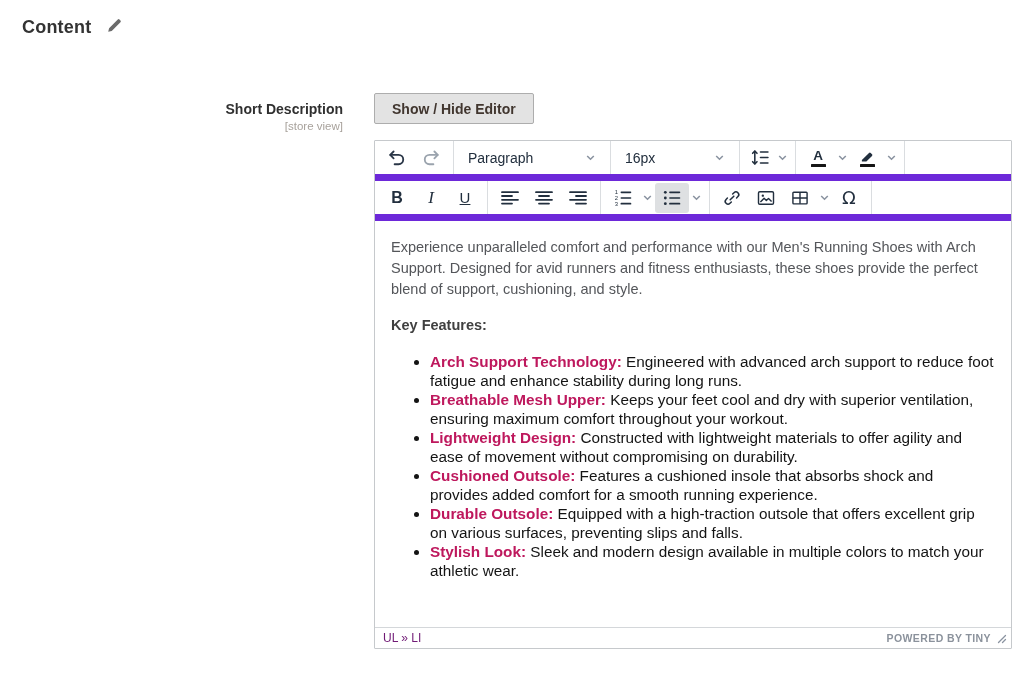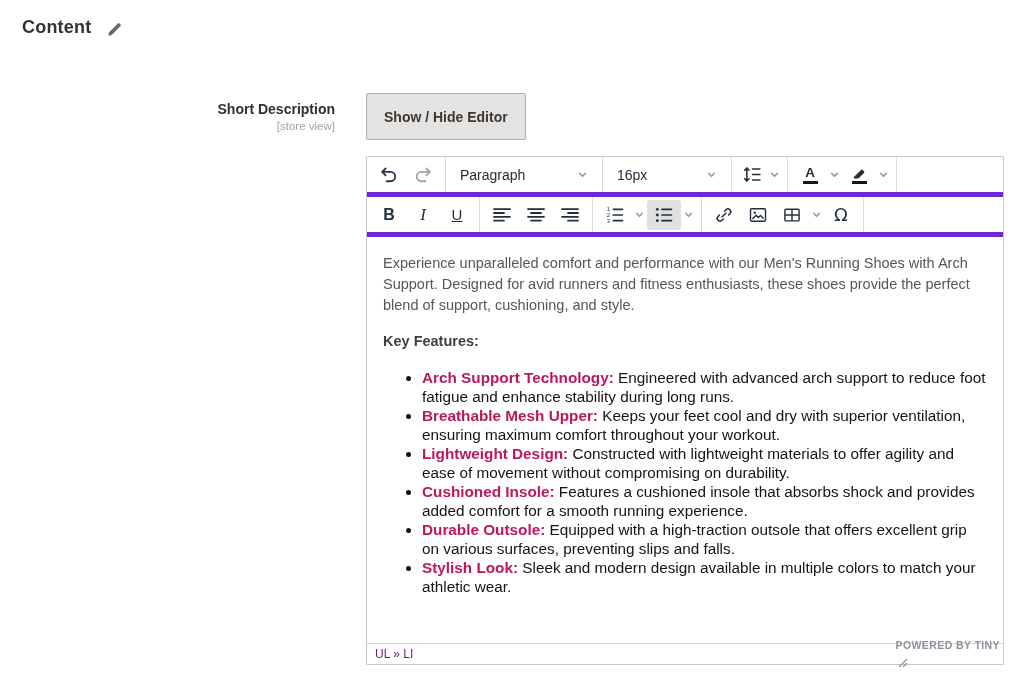--- a/index.html
+++ b/index.html
@@ -8,44 +8,44 @@
     background: #ffffff;
     font-family: "Liberation Sans", sans-serif;
     color: #333;
     position: relative;
     overflow: hidden;
   }
 
   
   .page-header {
     position: absolute; left: 22px; top: 17px;
-    display: flex; align-items: flex-end; gap: 15px;
+    display: flex; align-items: flex-start; gap: 15px;
   }
   .page-title { font-size: 18px; font-weight: 700; color: #333; letter-spacing: .2px; }
   .edit-icon { display: inline-flex; cursor: pointer; }
 
   
-  .form-row { position: absolute; top: 93px; left: 8px; display: flex; }
+  .form-row { position: absolute; top: 93px; left: 16px; display: flex; }
   .label-col { width: 327px; text-align: right; padding-top: 8px; }
   .field-label { font-size: 14px; font-weight: 700; color: #303030; }
   .field-scope { font-size: 11.5px; color: #a8a29c; margin-top: 3px; padding-left: 12px; }
   .editor-col { margin-left: 31px; width: 638px; }
 
   
   .toggle-btn {
-    display: inline-block; height: 47px; padding: 0 17px;
+    display: inline-block; height: 31px; padding: 0 17px;
     background: #e3e3e3; border: 1px solid #adadad; border-radius: 2px;
     font-family: "Liberation Sans", sans-serif;
     font-size: 14px; font-weight: 700; color: #41362f;
     cursor: pointer; margin-bottom: 16px;
   }
 
   
   .mce { border: 1px solid #c6c9cc; border-radius: 1px; background: #fff; }
-  .tb { display: flex; align-items: stretch; height: 40px; border-bottom: 5px solid #6d28d9; }
+  .tb { display: flex; align-items: stretch; height: 40px; border-bottom: 7px solid #6d28d9; }
   .grp {
     display: flex; align-items: center; padding: 0 5px;
     border-right: 1px solid #dadde0;
   }
   .grp.fill { flex: 1; border-right: none; }
 
   .tbtn {
     width: 34px; height: 30px; display: flex; align-items: center; justify-content: center;
     background: transparent; border: none; border-radius: 3px; cursor: pointer;
     color: #222f3e; flex: none;
@@ -95,21 +95,21 @@
   }
   ul.features li b { color: #be185d; }
 
   
   .statusbar {
     height: 21px; border-top: 1px solid #d4d7da;
     display: flex; align-items: center; justify-content: space-between;
     padding: 0 3px 0 8px; background: #fff;
   }
   .elempath { font-size: 12px; color: #701a75; cursor: pointer; }
-  .brand-wrap { display: flex; align-items: flex-start; gap: 4px; flex-direction: column; }
+  .brand-wrap { display: flex; align-items: center; gap: 4px; }
   .branding { font-size: 10.5px; font-weight: 700; letter-spacing: .4px; color: #8b929c; cursor: pointer; }
   .resize-handle { display: flex; cursor: nwse-resize; padding: 2px 1px; }
 </style>
 </head>
 <body>
 
 <div class="page-header">
   <div class="page-title">Content</div>
   <span class="edit-icon">
     <svg class="ic" width="17" height="17" viewBox="0 0 16 16">
@@ -323,21 +323,21 @@
         <div class="grp fill"></div>
       </div>
 
       <div class="content-area">
         <p class="intro">Experience unparalleled comfort and performance with our Men's Running Shoes with Arch Support. Designed for avid runners and fitness enthusiasts, these shoes provide the perfect blend of support, cushioning, and style.</p>
         <p class="kf">Key Features:</p>
         <ul class="features">
           <li><b>Arch Support Technology:</b><span> Engineered with advanced arch support to reduce foot fatigue and enhance stability during long runs.</span></li>
           <li><b>Breathable Mesh Upper:</b><span> Keeps your feet cool and dry with superior ventilation, ensuring maximum comfort throughout your workout.</span></li>
           <li><b>Lightweight Design:</b><span> Constructed with lightweight materials to offer agility and ease of movement without compromising on durability.</span></li>
-          <li><b>Cushioned Insole:</b><span> Features a cushioned insole that absorbs shock and provides added comfort for a smooth running experience.</span></li>
+          <li><b>Cushioned Outsole:</b><span> Features a cushioned insole that absorbs shock and provides added comfort for a smooth running experience.</span></li>
           <li><b>Durable Outsole:</b><span> Equipped with a high-traction outsole that offers excellent grip on various surfaces, preventing slips and falls.</span></li>
           <li><b>Stylish Look:</b><span> Sleek and modern design available in multiple colors to match your athletic wear.</span></li>
         </ul>
       </div>
 
       <div class="statusbar">
         <span class="elempath">UL » LI</span>
         <span class="brand-wrap">
           <span class="branding">POWERED BY TINY</span>
           <span class="resize-handle">

